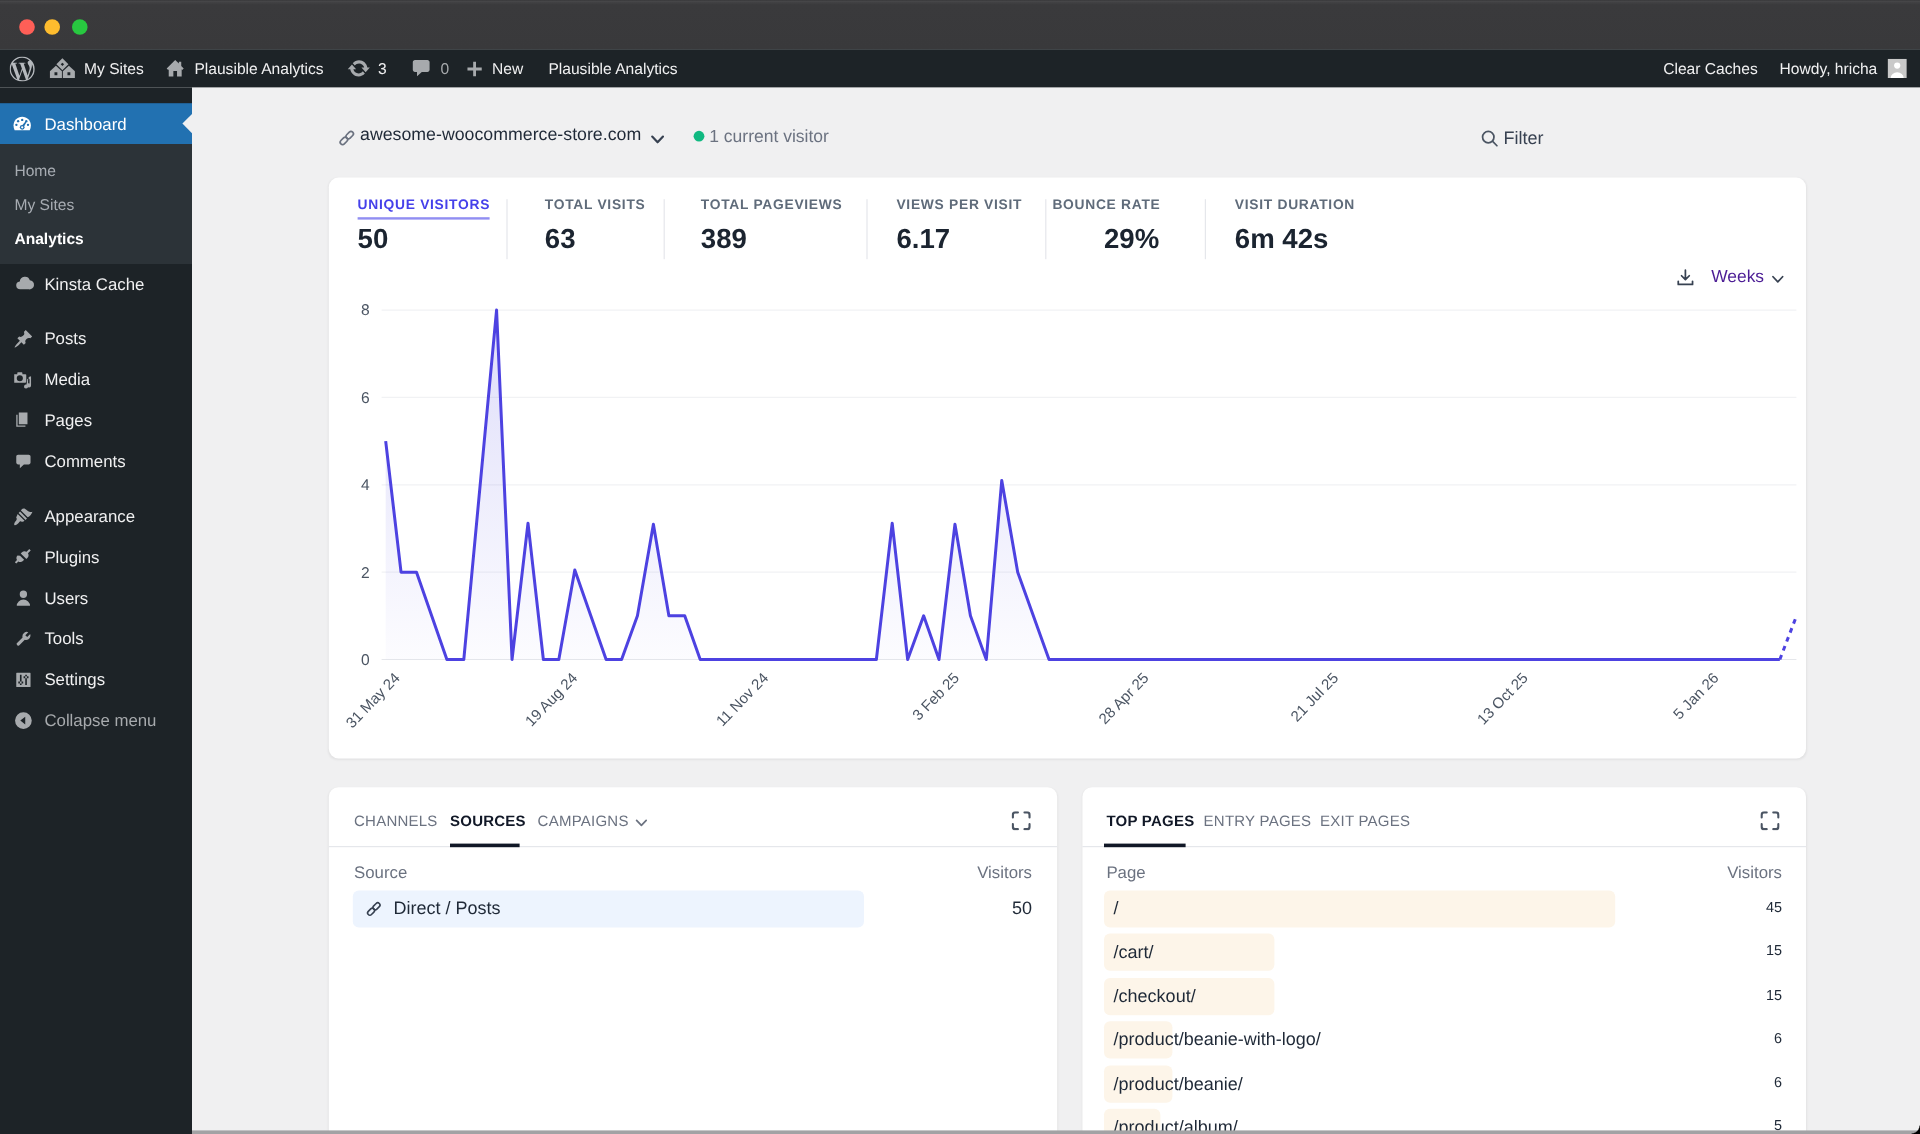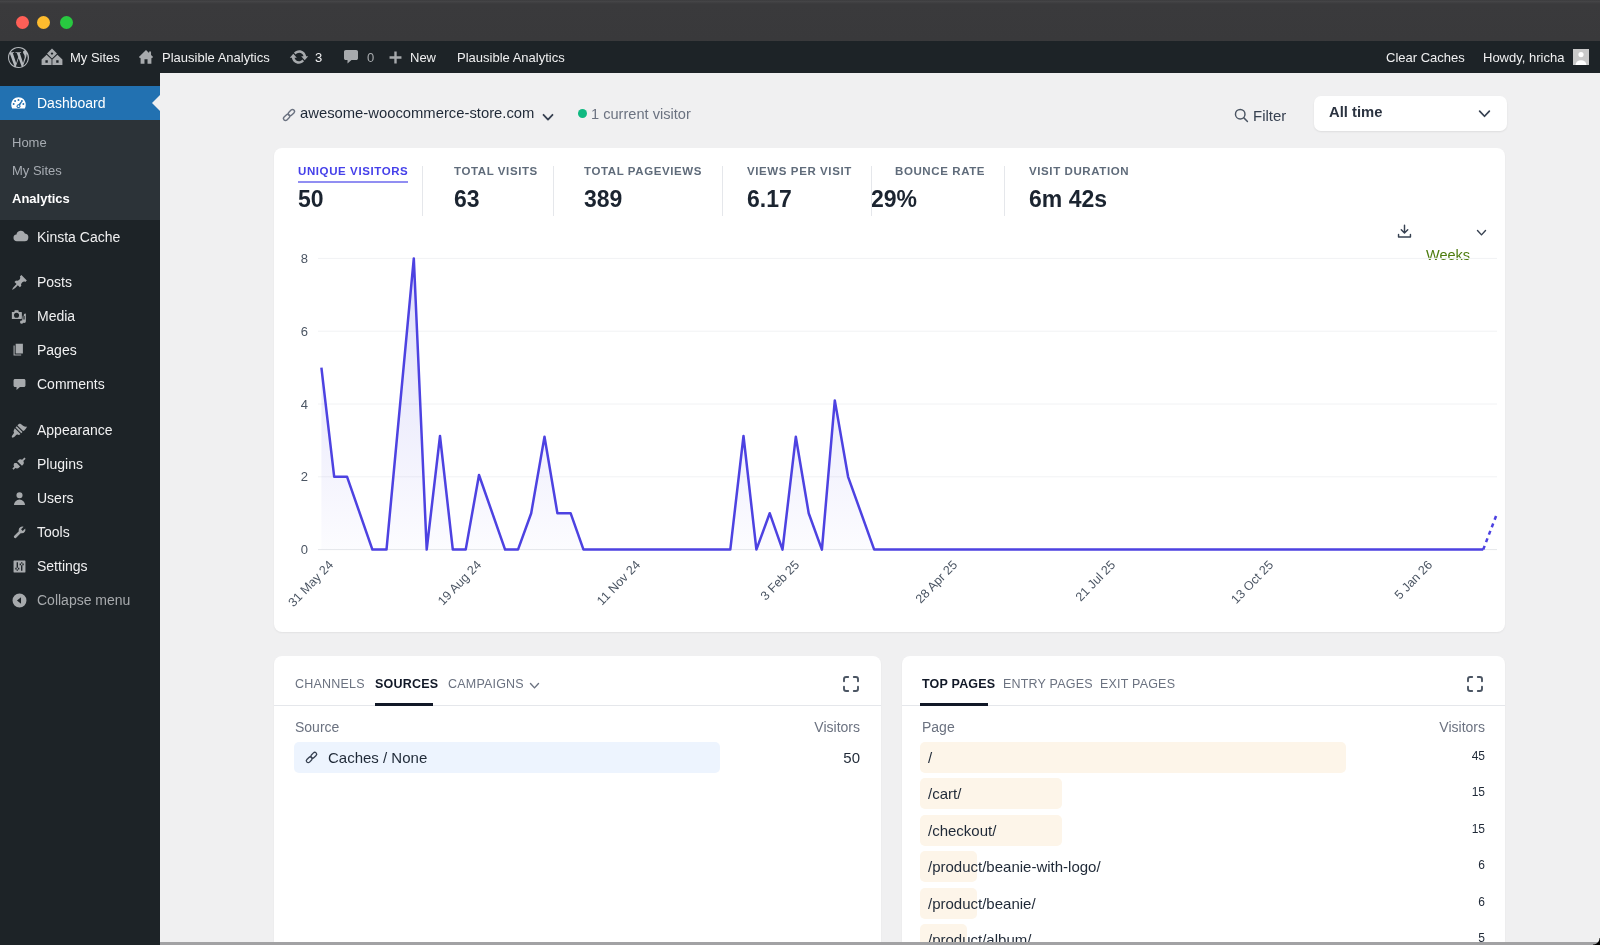--- a/index.html
+++ b/index.html
@@ -226,53 +226,47 @@
   <div class="abs" style="left:418px; top:36px; width:9px; height:9px; border-radius:50%; background:#10b981;"></div>
   <div class="abs" style="left:431px; top:32.5px; font-size:14.6px; color:#6b7280;">1 current visitor</div>
 
   <div class="abs" style="left:1073px; top:34px;">
     <svg width="17" height="17" viewBox="0 0 20 20" fill="none" stroke="#4b5563" stroke-width="1.7">
         <circle cx="8.5" cy="8.5" r="5.6"></circle>
         <path d="M12.8 12.8 L17 17" stroke-linecap="round"></path>
       </svg>
   </div>
   <div class="abs" style="left:1093px; top:33.5px; font-size:15px; color:#374151;">Filter</div>
-  <div class="abs" style="left:1154px; top:23px; width:193px; height:35px; background:#fff; border-radius:7px; box-shadow:0 1px 2px rgba(0,0,0,0.08);">
-    <span style="position:absolute; left:15px; top:8px; font-size:14.8px; font-weight:600; color:#2b3340;">All time</span>
-    <svg style="position:absolute; right:16px; top:13px;" width="13" height="10" viewBox="0 0 12 9" fill="none" stroke="#374151" stroke-width="1.6" stroke-linecap="round" stroke-linejoin="round">
-        <path d="M1.5 1.8 L6 6.6 L10.5 1.8"></path>
-      </svg>
-  </div>
 
   <div class="card" id="chartcard" style="left:114px; top:75px; width:1231px; height:484px;">
 
     <div class="stat-lbl" style="left:24px;"><span class="ulined">UNIQUE VISITORS</span></div>
     <div class="stat-val" style="left:24px;">50</div>
     <div class="stat-lbl" style="left:180px;">TOTAL VISITS</div>
     <div class="stat-val" style="left:180px;">63</div>
     <div class="stat-lbl" style="left:310px;">TOTAL PAGEVIEWS</div>
     <div class="stat-val" style="left:310px;">389</div>
     <div class="stat-lbl" style="left:473px;">VIEWS PER VISIT</div>
     <div class="stat-val" style="left:473px;">6.17</div>
-    <div class="stat-lbl" style="left:621px;">BOUNCE RATE</div>
-    <div class="stat-val" style="left:597px;text-align:center;">29%</div>
+    <div class="stat-lbl" style="left:603px;">BOUNCE RATE</div>
+    <div class="stat-val" style="left:646px;text-align:center;">29%</div>
     <div class="stat-lbl" style="left:755px;">VISIT DURATION</div>
     <div class="stat-val" style="left:755px;">6m 42s</div>
     <div class="stat-div" style="left:148px;"></div>
     <div class="stat-div" style="left:279px;"></div>
     <div class="stat-div" style="left:448px;"></div>
     <div class="stat-div" style="left:597px;"></div>
     <div class="stat-div" style="left:730px;"></div>
 
     <div class="abs" style="left:1122px; top:75px;">
       <svg width="17" height="17" viewBox="0 0 20 20" fill="none" stroke="#374151" stroke-width="1.7" stroke-linecap="round" stroke-linejoin="round">
           <path d="M10 2.5 L10 11.5 M6.2 8 L10 11.8 L13.8 8 M3 13.5 L3 16.5 L17 16.5 L17 13.5"></path>
         </svg>
     </div>
-    <div class="abs" style="left:1152px; top:75px; font-size:14.5px; color:#4d7c0f;margin-top:24px;">Weeks</div>
+    <div class="abs" style="left:1152px; top:75px; font-size:14.5px; color:#4c1d95;">Weeks</div>
     <svg class="abs" style="left:1202px; top:81px;" width="11" height="8" viewBox="0 0 12 9" fill="none" stroke="#374151" stroke-width="1.6" stroke-linecap="round" stroke-linejoin="round">
         <path d="M1.5 1.8 L6 6.6 L10.5 1.8"></path>
       </svg>
 
     <svg class="abs" style="left:0; top:0;" width="1231" height="484" id="chartsvg">
       <defs>
           <linearGradient id="ag" x1="0" y1="0" x2="0" y2="1">
             <stop offset="0" stop-color="#6b66e8" stop-opacity="0.22"></stop>
             <stop offset="1" stop-color="#6b66e8" stop-opacity="0.02"></stop>
           </linearGradient>
@@ -315,21 +309,21 @@
     <div class="tabunder" style="left:101px; width:58px;"></div>
     <div class="colhead" style="left:21px; top:63px;">Source</div>
     <div class="colhead" style="right:21px; top:63px;">Visitors</div>
     <div class="abs" style="left:20px; top:86px; width:426px; height:31px; background:#edf4fe; border-radius:5px;"></div>
     <svg class="abs" style="left:30px; top:94px;" width="15" height="15" viewBox="0 0 24 24" fill="none" stroke="#374151" stroke-width="2.1">
       <g transform="rotate(-45 12 12)">
           <rect x="1.6" y="9" width="10.6" height="6" rx="3"></rect>
           <rect x="11.8" y="9" width="10.6" height="6" rx="3"></rect>
         </g>
     </svg>
-    <div class="abs" style="left:54px; top:93px; font-size:15px; color:#1f2937;">Caches / None</div>
+    <div class="abs" style="left:54px; top:93px; font-size:15px; color:#1f2937;">Direct / Posts</div>
     <div class="abs" style="right:21px; top:93px; font-size:15px; color:#1f2937;">50</div>
   </div>
 
   <div class="card" style="left:742px; top:583px; width:603px; height:300px; border-radius:8px 8px 0 0;">
     <div class="tab active" style="left:20px;">TOP PAGES</div>
     <div class="tab gray" style="left:101px;">ENTRY PAGES</div>
     <div class="tab gray" style="left:198px;">EXIT PAGES</div>
     <svg class="abs" style="left:565px; top:20px;" width="16" height="16" viewBox="0 0 16 16" fill="none" stroke="#4b5563" stroke-width="1.9" stroke-linecap="round">
         <path d="M1 5.2 V3.1 Q1 1 3.1 1 H5.2 M10.8 1 H12.9 Q15 1 15 3.1 V5.2 M15 10.8 V12.9 Q15 15 12.9 15 H10.8 M5.2 15 H3.1 Q1 15 1 12.9 V10.8"></path>
       </svg>

